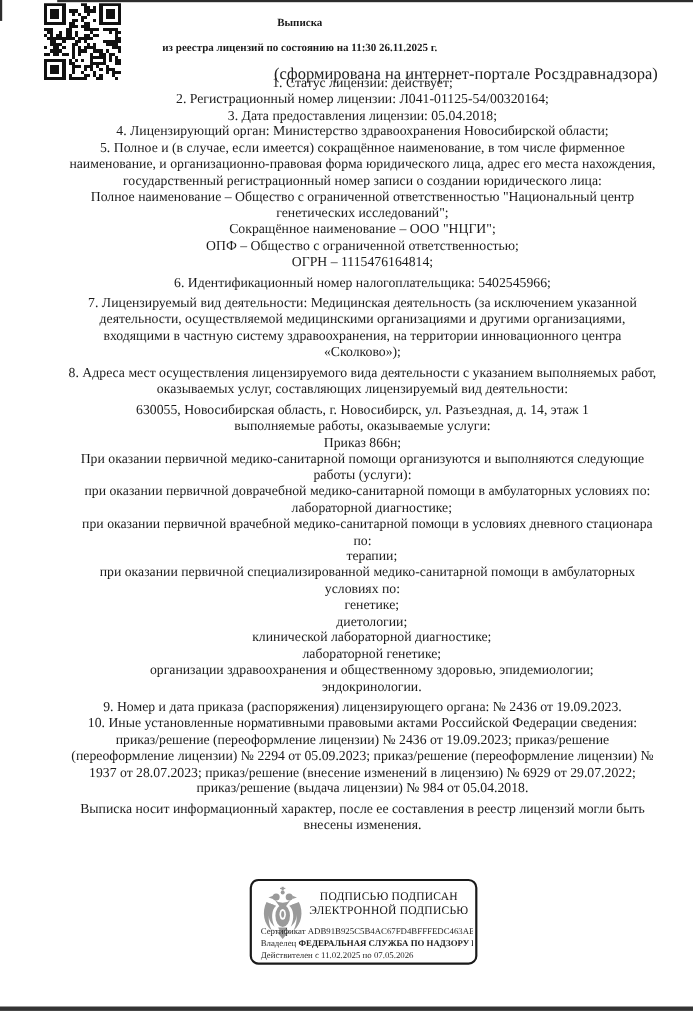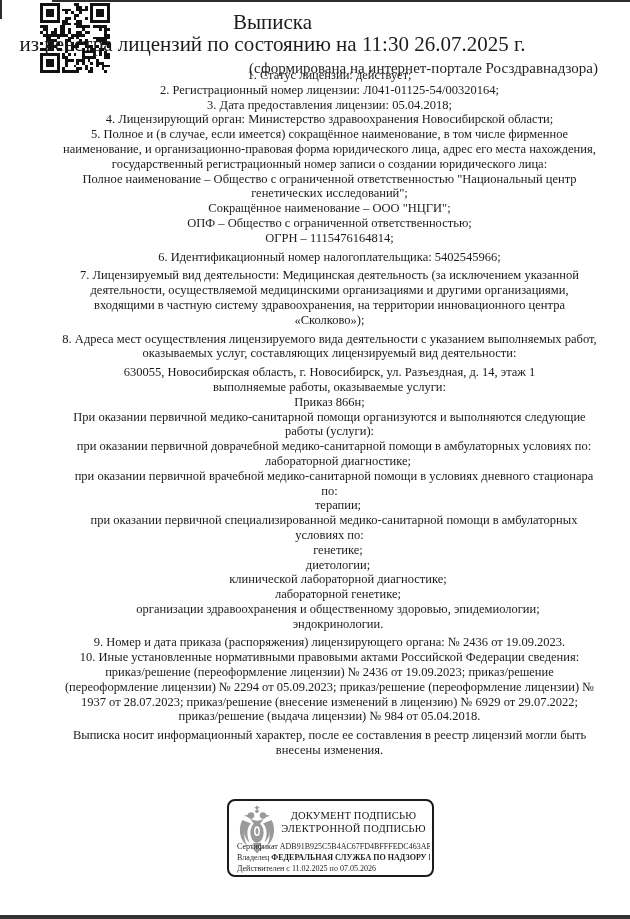--- a/index.html
+++ b/index.html
@@ -13,21 +13,21 @@
   }
   
   .edge-top{position:absolute;top:0;left:52px;right:0;height:2px;background:#2d2d2d;}
   .edge-left{position:absolute;top:0;left:0;width:2px;height:19px;background:#2d2d2d;}
   .edge-bottom{position:absolute;bottom:0;left:0;right:0;height:4px;background:#343434;}
 
   .qr{position:absolute;left:40px;top:3px;width:70px;height:70px;}
   .qr svg{width:70px;height:70px;display:block;shape-rendering:crispEdges;}
 
   .header{position:absolute;left:0;top:11px;width:545px;text-align:center;
-          font-weight:normal;font-size:21px;line-height:22px;}
+          font-weight:bold;font-size:10px;line-height:22px;}
   .subtitle{position:absolute;top:60px;right:32px;font-size:15px;color:#222;margin-left:40px;}
 
   .body-text{position:absolute;top:68px;left:62px;right:33px;
              font-size:12.5px;line-height:14.8px;text-align:center;}
   .para{white-space:normal;}
   .ind0{text-indent:0;}
   .ind1{text-indent:9px;}
   .ind2{text-indent:17px;}
   .gap{margin-top:4px;}
 
@@ -265,21 +265,21 @@
         <rect x="2" y="2" width="3" height="3"></rect>
         <path fill-rule="evenodd" d="M18,0h7v7h-7z M19,1v5h5v-5z"></path>
         <rect x="20" y="2" width="3" height="3"></rect>
         <path fill-rule="evenodd" d="M0,18h7v7h-7z M1,19v5h5v-5z"></path>
         <rect x="2" y="20" width="3" height="3"></rect>
       </svg>
   </div>
 
   <div class="header">
     <div>Выписка</div>
-    <div>из реестра лицензий по состоянию на 11:30 26.07.2025 г.</div>
+    <div>из реестра лицензий по состоянию на 11:30 26.11.2025 г.</div>
   </div>
 
   <div class="subtitle">(сформирована на интернет-портале Росздравнадзора)</div>
 
   <div class="body-text">
       <div class="para ind0">1. Статус лицензии: действует;</div>
       <div class="para ind0">2. Регистрационный номер лицензии: Л041-01125-54/00320164;</div>
       <div class="para ind0">3. Дата предоставления лицензии: 05.04.2018;</div>
       <div class="para ind0">4. Лицензирующий орган: Министерство здравоохранения Новосибирской области;</div>
       <div class="para ind0">5. Полное и (в случае, если имеется) сокращённое наименование, в том числе фирменное наименование, и организационно-правовая форма юридического лица, адрес его места нахождения, государственный регистрационный номер записи о создании юридического лица:</div>
@@ -338,21 +338,21 @@
         </g>
         <g fill="#ffffff">
           <ellipse cx="30" cy="36" rx="4.2" ry="7"></ellipse>
         </g>
         <g fill="#9a9a9a">
           <ellipse cx="30" cy="36" rx="2" ry="4.4"></ellipse>
         </g>
       </svg>
     </div>
     <div class="stamp-head">
-      <div>ДОКУМЕНТ ПОДПИСЬЮ</div>
+      <div>ПОДПИСЬЮ ПОДПИСАН</div>
       <div>ЭЛЕКТРОННОЙ ПОДПИСЬЮ</div>
     </div>
     <div class="stamp-details">
       <div><span>Сертификат</span> <span>ADB91B925C5B4AC67FD4BFFFEDC463AE</span></div>
       <div><span>Владелец</span> <span class="bold">ФЕДЕРАЛЬНАЯ СЛУЖБА ПО НАДЗОРУ В СФЕРЕ</span></div>
       <div>Действителен с 11.02.2025 по 07.05.2026</div>
     </div>
   </div>
 
 </div>

